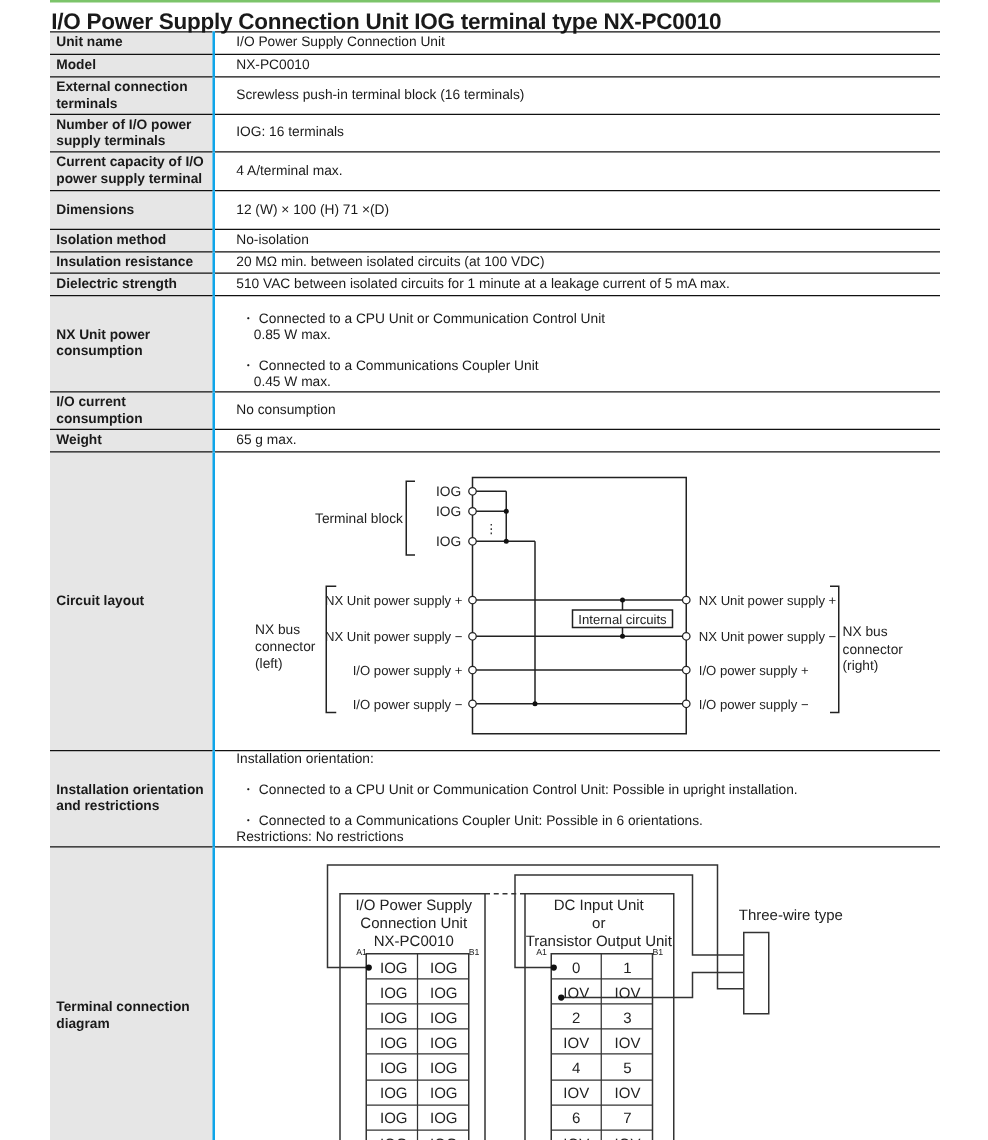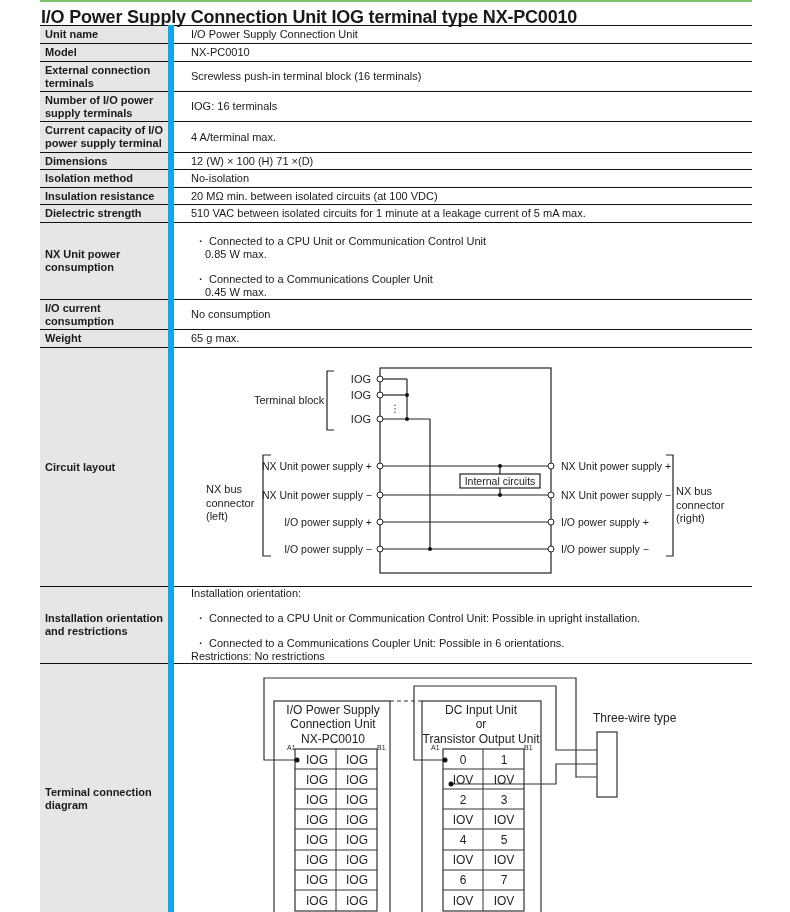--- a/index.html
+++ b/index.html
@@ -8,21 +8,21 @@
   .top-rule { position: absolute; left: 40px; top: 0; width: 712px; height: 2px; background: #7cc46a; }
   .title { position: absolute; left: 41px; top: 7px; font-size: 18px; font-weight: bold;
            letter-spacing: -0.2px; white-space: nowrap; }
   table.spec { position: absolute; left: 40px; top: 25px; width: 712px; border-collapse: collapse;
                table-layout: fixed; font-size: 11px; }
   table.spec col.c1 { width: 131px; }
   table.spec col.c2 { width: 581px; }
   table.spec tr { border-top: 1.5px solid #111; }
   table.spec tr.last { border-bottom: 1.5px solid #111; }
   table.spec td { padding: 0 4px; vertical-align: middle; line-height: 13px; }
-  table.spec td.lbl { background: #e6e6e6; font-weight: bold; border-right: 6px solid #0ea5e9;
+  table.spec td.lbl { background: #e6e6e6; font-weight: bold; border-right: 2px solid #0ea5e9;
                       padding-left: 5px; }
   table.spec td.val { padding-left: 17px; }
   .bl { display: block; }
   .bullet { display: block; padding-left: 4px; margin-top: 12px; }
   .sub { display: block; padding-left: 14px; }
   svg text { font-family: "Liberation Sans", sans-serif; fill: #222; }
 </style>
 </head>
 <body>
 
@@ -48,21 +48,21 @@
     <td class="val">Screwless push-in terminal block (16 terminals)</td>
   </tr>
   <tr style="height:30px">
     <td class="lbl">Number of I/O power supply terminals</td>
     <td class="val">IOG: 16 terminals</td>
   </tr>
   <tr style="height:31px">
     <td class="lbl">Current capacity of I/O power supply terminal</td>
     <td class="val">4 A/terminal max.</td>
   </tr>
-  <tr style="height:17px">
+  <tr style="height:31px">
     <td class="lbl">Dimensions</td>
     <td class="val">12 (W) × 100 (H) 71 ×(D)</td>
   </tr>
   <tr style="height:18px">
     <td class="lbl">Isolation method</td>
     <td class="val">No-isolation</td>
   </tr>
   <tr style="height:17px">
     <td class="lbl">Insulation resistance</td>
     <td class="val">20 MΩ min. between isolated circuits (at 100 VDC)</td>

